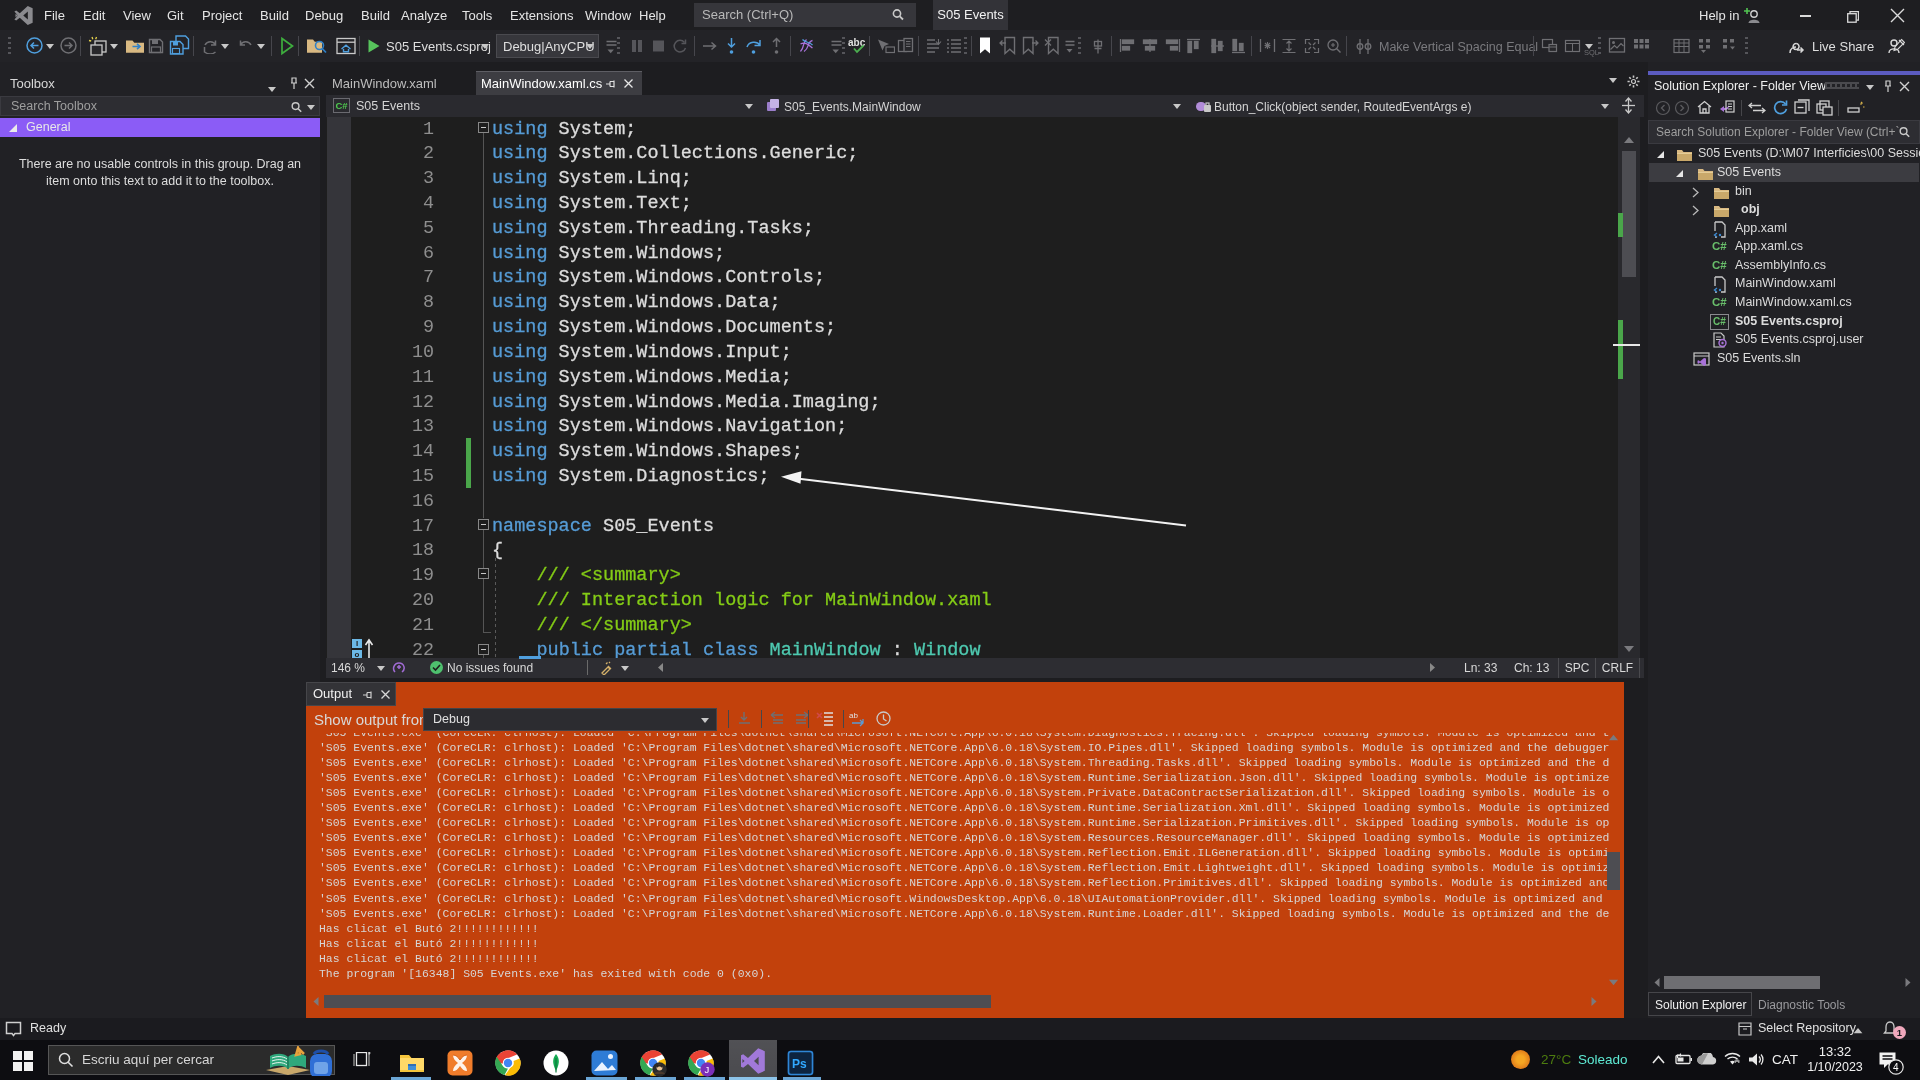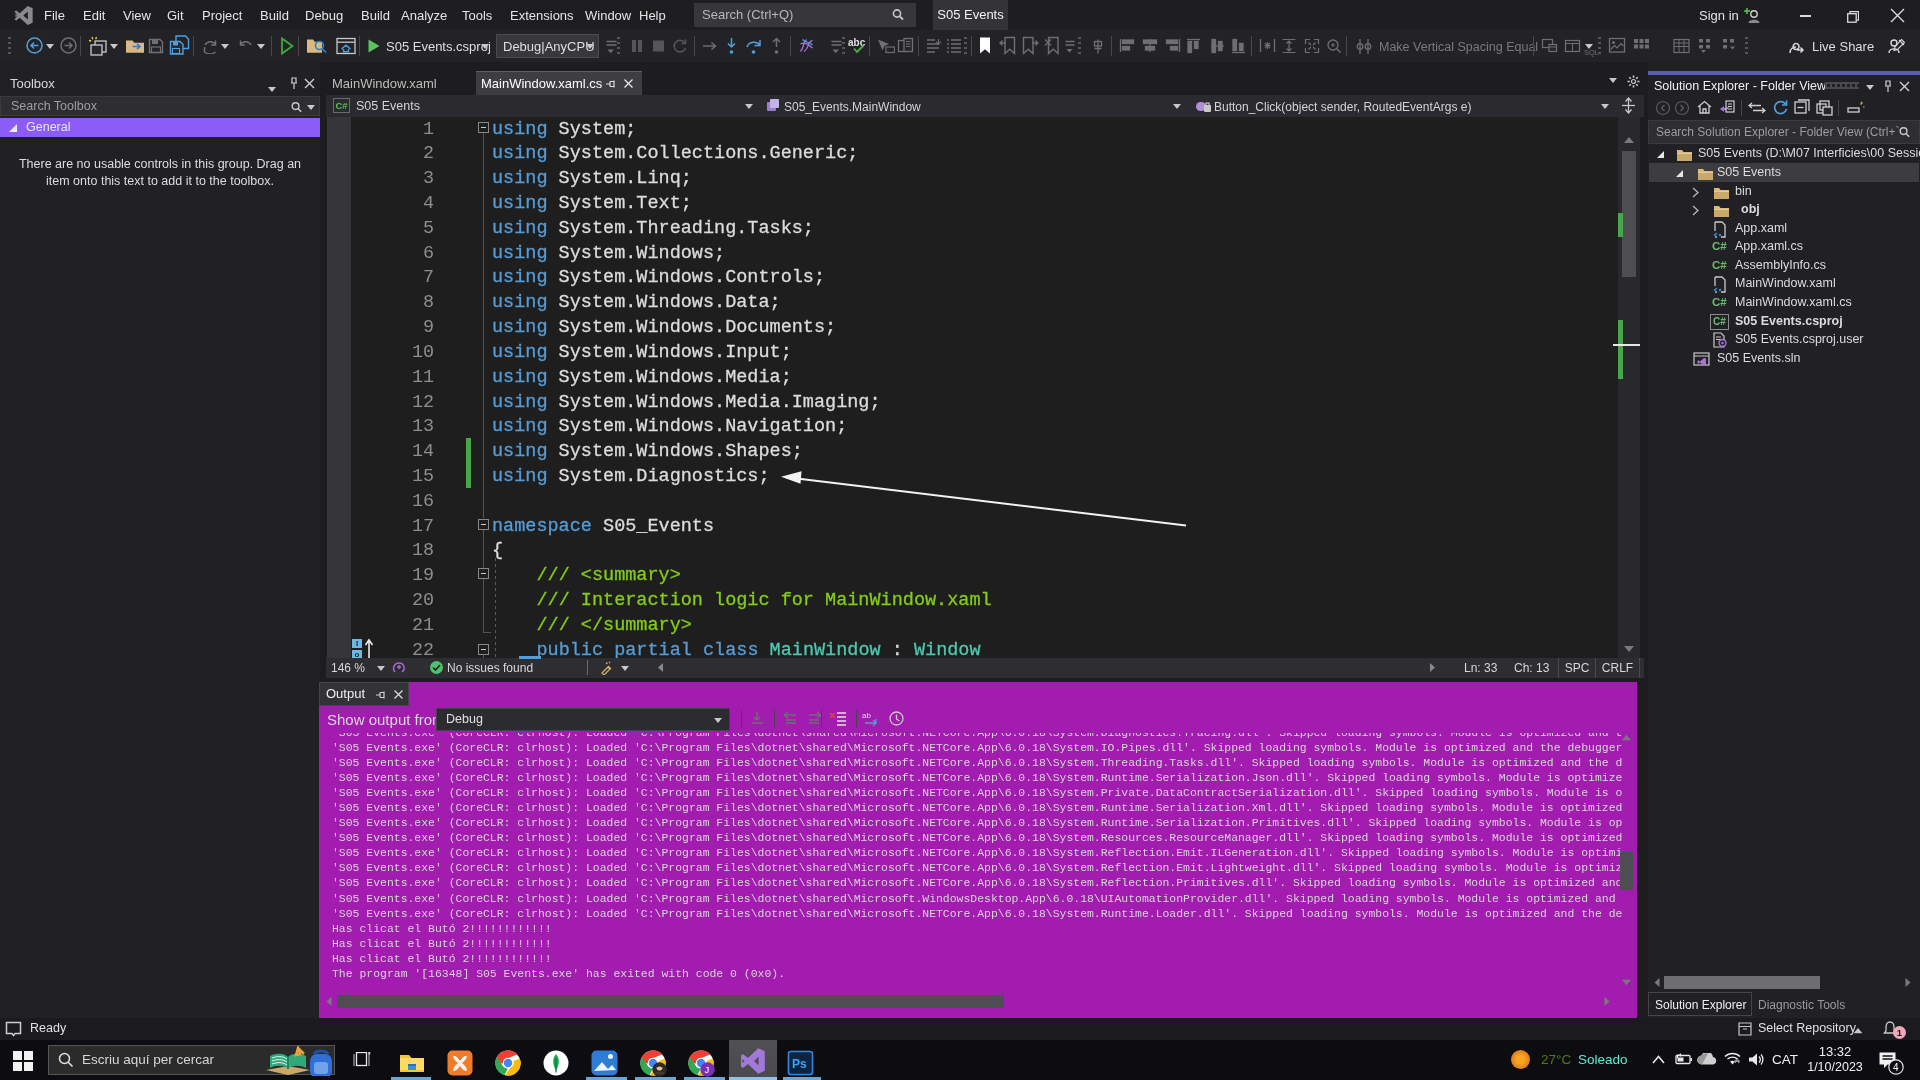--- a/index.html
+++ b/index.html
@@ -50,21 +50,21 @@
     <span class="menuitem" style="left:510px">Extensions</span>
     <span class="menuitem" style="left:585px">Window</span>
     <span class="menuitem" style="left:639px">Help</span>
     <div class="abs" id="searchbox">Search (Ctrl+Q)
       <svg class="abs" style="left:196px;top:4px" width="16" height="16" viewBox="0 0 16 16">
           <circle cx="7" cy="6.5" r="3.6" fill="none" stroke="#C9C9C9" stroke-width="1.6"></circle>
           <line x1="9.8" y1="9.3" x2="13" y2="12.5" stroke="#C9C9C9" stroke-width="1.8"></line>
         </svg>
     </div>
     <div class="abs" id="vschip">S05 Events</div>
-    <span class="abs" style="left:1699px;top:8px;font-size:13px;color:#E4E4E4">Sign in</span>
+    <span class="abs" style="left:1699px;top:8px;font-size:13px;color:#E4E4E4">Help in</span>
     <svg class="abs" style="left:1743px;top:7px" width="18" height="17" viewBox="0 0 18 17">
         <path d="M1 4 h6 M4 1 v6" stroke="#52C452" stroke-width="1.6"></path>
         <circle cx="11" cy="7" r="3.2" fill="none" stroke="#CFCFCF" stroke-width="1.4"></circle>
         <path d="M5.5 16 C5.5 11.5 16.5 11.5 16.5 16 Z" fill="#8A8A8E"></path>
       </svg>
     <div class="abs" style="left:1800px;top:15px;width:11px;height:1.5px;background:#DADADA"></div>
     <svg class="abs" style="left:1847px;top:11px" width="12" height="12" viewBox="0 0 12 12">
         <rect x="0.7" y="2.7" width="8.5" height="8.5" fill="none" stroke="#DADADA" stroke-width="1.3"></rect>
         <path d="M3 2.5 V0.7 h8.5 v8.5 h-2" fill="none" stroke="#DADADA" stroke-width="1.3"></path>
       </svg>
@@ -515,21 +515,21 @@
       </svg>
     <svg class="abs" style="left:1103px;top:4px" width="8" height="11" viewBox="0 0 8 11">
         <path d="M1 1 L6 5.5 L1 10 Z" fill="#888888"></path>
       </svg>
     <span class="abs" style="left:1138px;top:3px">Ln: 33</span>
     <span class="abs" style="left:1188px;top:3px">Ch: 13</span>
     <div class="abs" style="left:1232px;top:0px;width:38px;height:20px;border-left:1px solid #4A4A4E;border-right:1px solid #4A4A4E;text-align:center;line-height:20px">SPC</div>
     <div class="abs" style="left:1270px;top:0px;width:44px;height:20px;border-right:1px solid #4A4A4E;text-align:center;line-height:20px">CRLF</div>
   </div>
 
-  <div class="abs" id="outputpanel" style="left:319px;top:682px;width:1318px;height:336px;background:#a21caf">
+  <div class="abs" id="outputpanel" style="left:306px;top:682px;width:1318px;height:336px;background:#c2410c">
     <div class="abs" style="left:0px;top:0px;width:90px;height:24px;background:#333337;border:1px solid #46464A"></div>
     <span class="abs" style="left:7px;top:4px;font-size:13px;color:#EFEFEF">Output</span>
     <svg class="abs" style="left:56px;top:7px" width="13" height="12" viewBox="0 0 13 12">
         <path d="M1 6 h4 M5 3.5 v5 M5 3.5 h4 v5 h-4 M9 2.5 v7" stroke="#CFCFCF" stroke-width="1.2" fill="none"></path>
       </svg>
     <svg class="abs" style="left:74px;top:7px" width="11" height="11" viewBox="0 0 11 11">
         <path d="M1.5 1.5 L9.5 9.5 M9.5 1.5 L1.5 9.5" stroke="#D8D8D8" stroke-width="1.3"></path>
       </svg>
     <span class="abs" style="left:8px;top:29px;font-size:15px;color:#D8D8D8">Show output from:</span>
     <div class="abs" style="left:117px;top:26px;width:294px;height:23px;background:#2C2C30;border:1px solid #434348">

